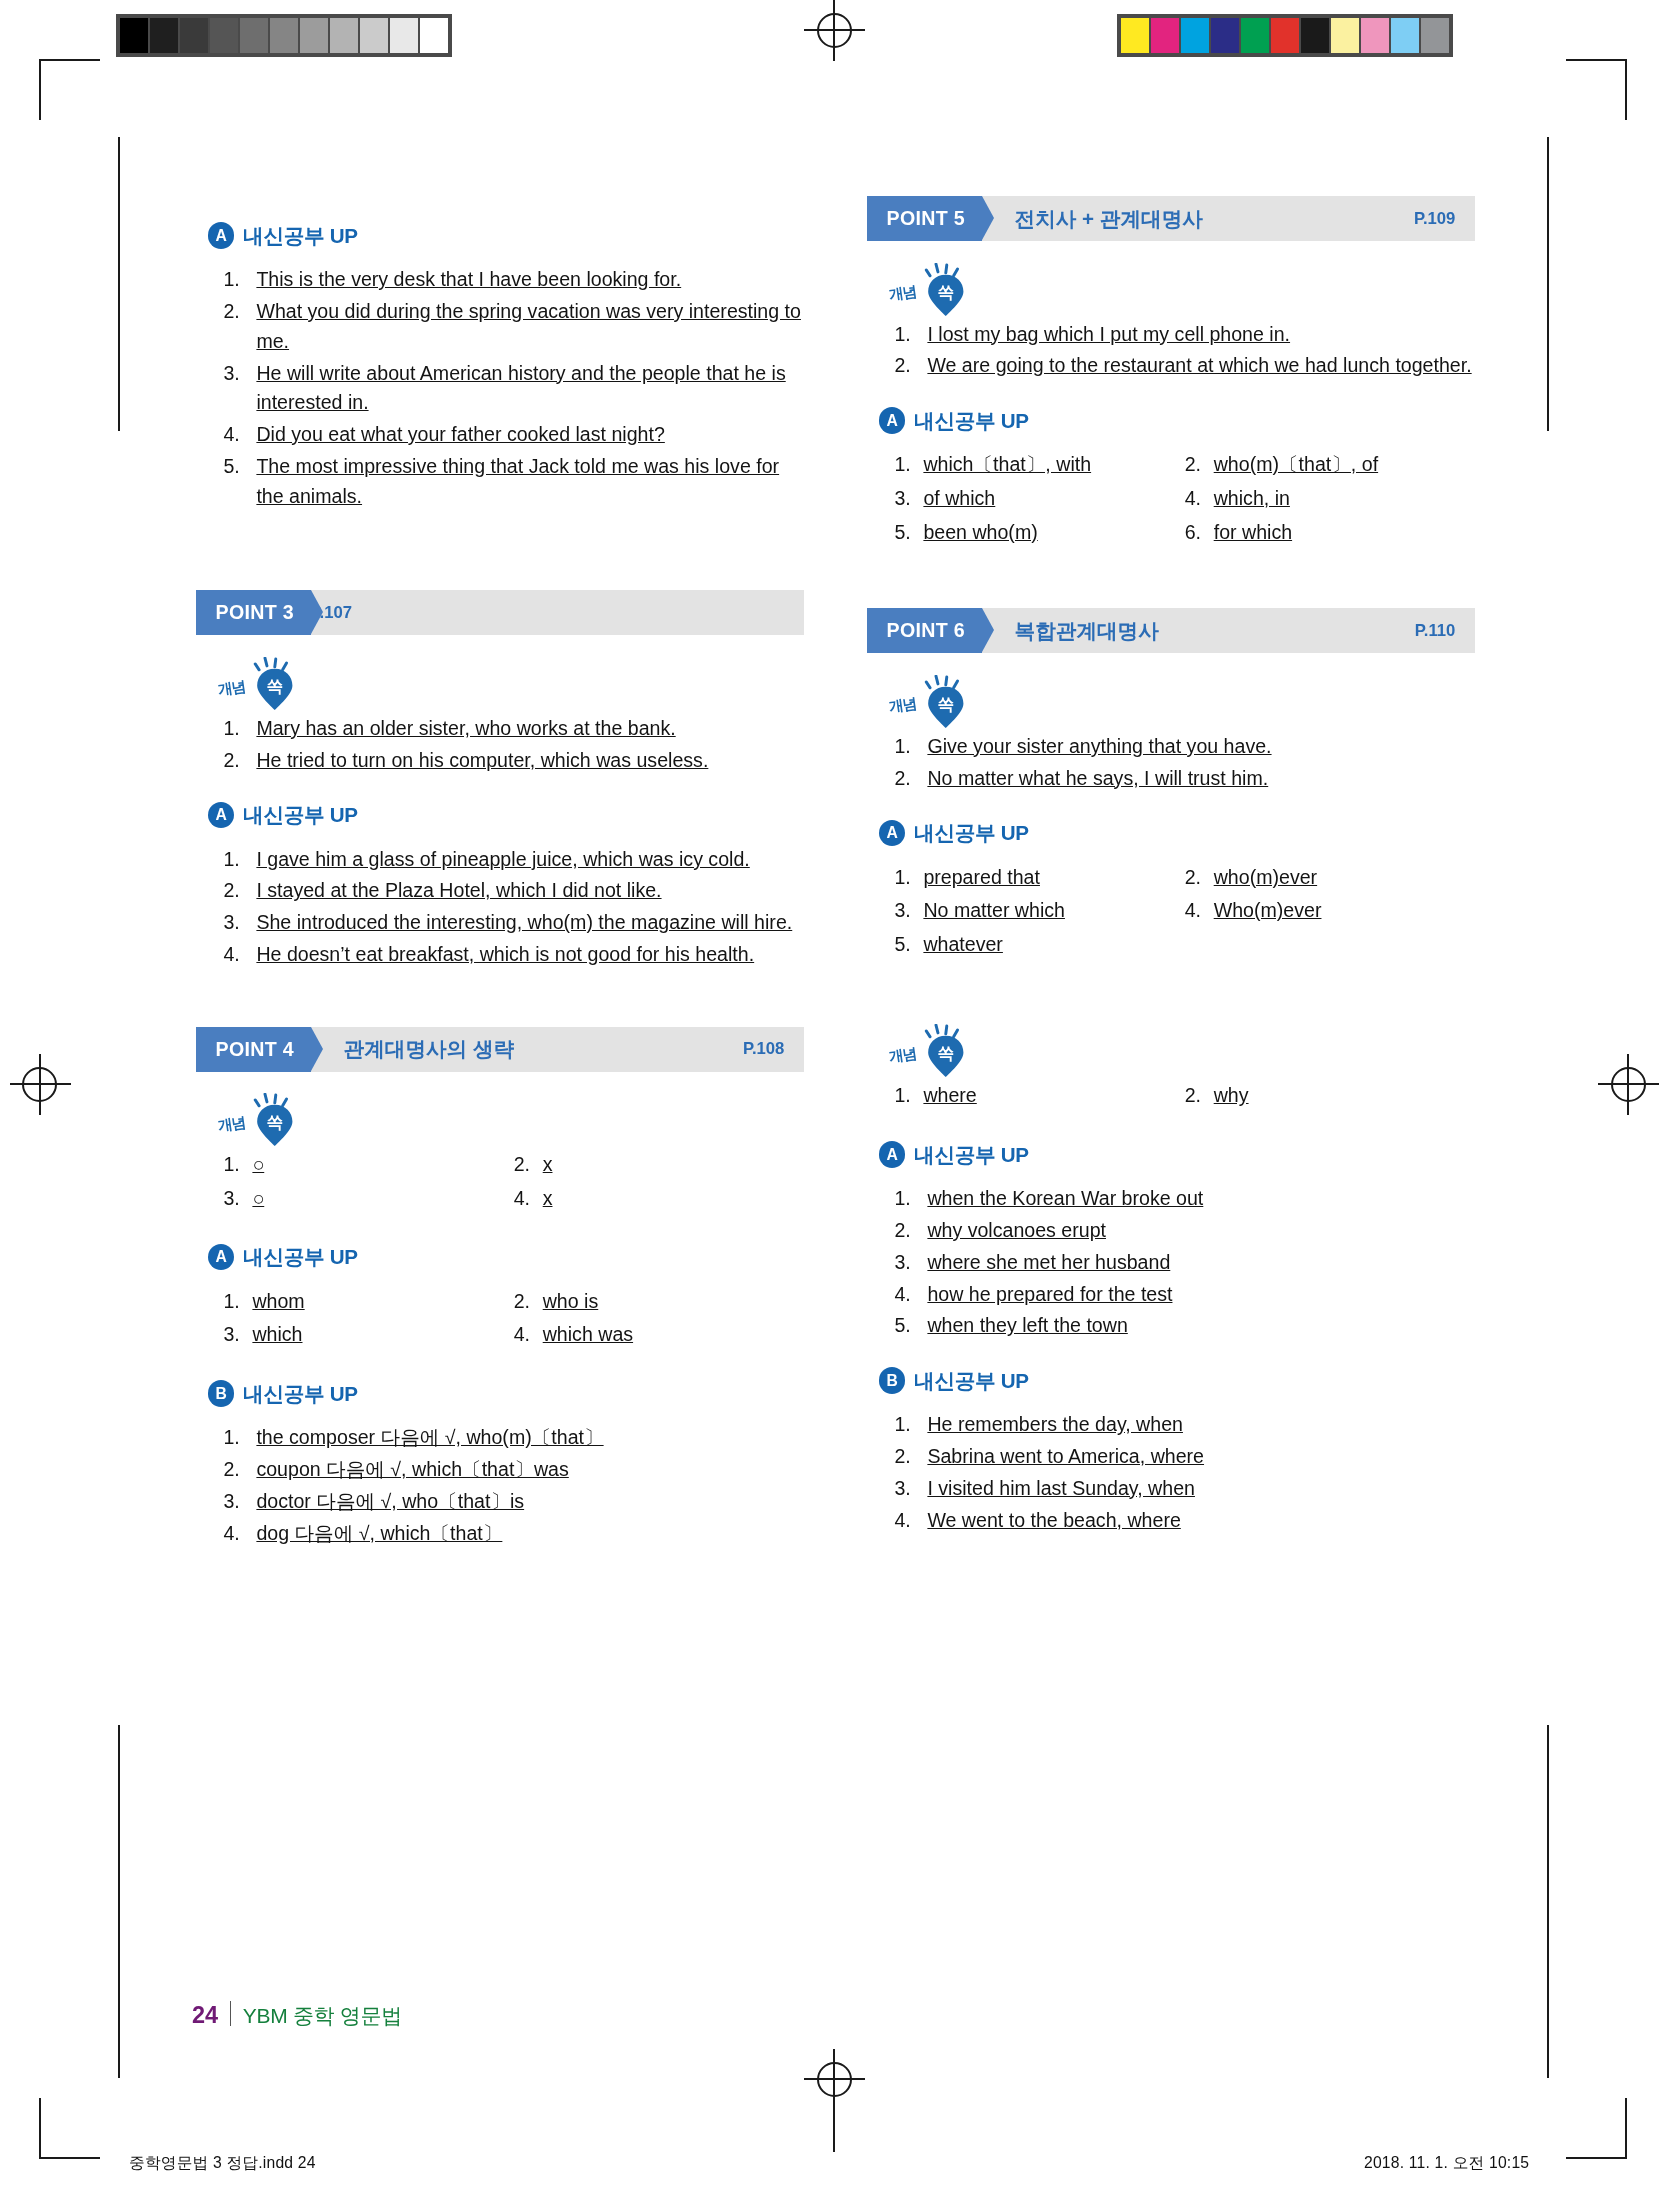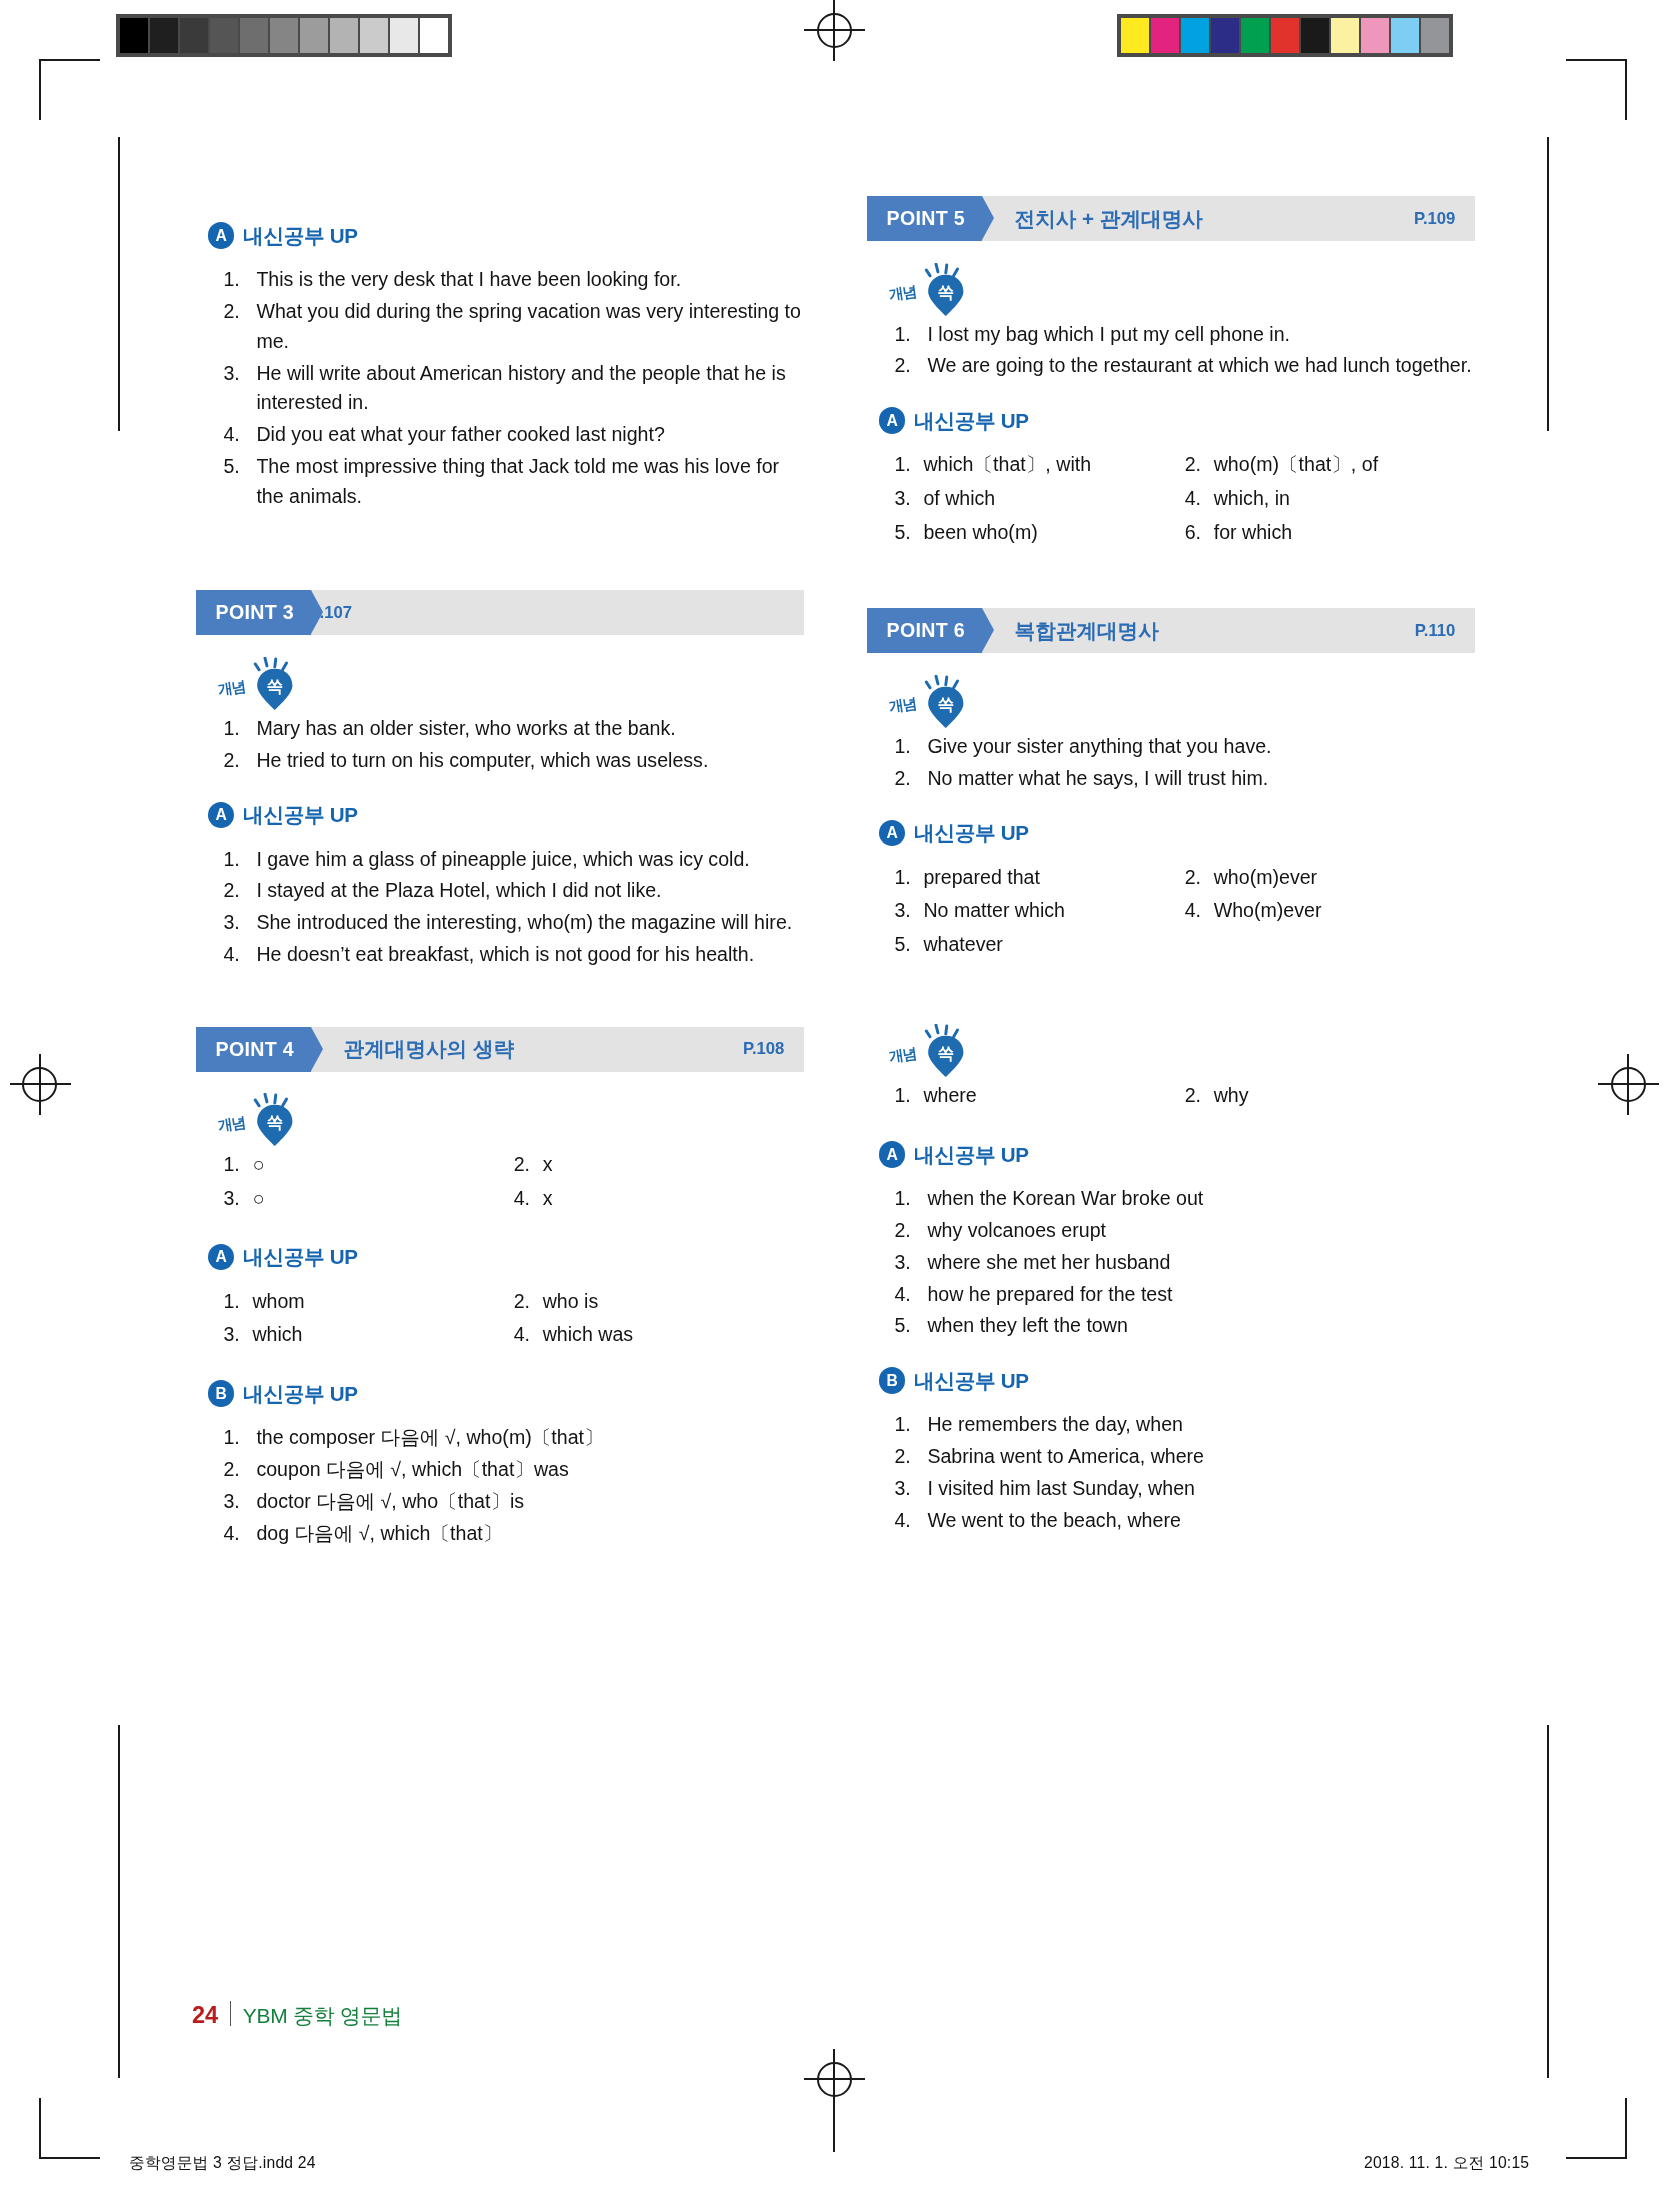--- a/index.html
+++ b/index.html
@@ -81,38 +81,38 @@
     font-size: 15.7px; font-weight: bold;
     display: flex; align-items: center; justify-content: center;
     flex: 0 0 auto;
   }
   .nae-label { color: #1565b0; font-size: 20.6px; font-weight: bold; letter-spacing: -0.3px; }
 
   
   .ans-list { margin: 0 0 5.9px 0; }
   .ans-item { display: flex; align-items: flex-start; font-size: 19.6px; color: #141414; line-height: 1.52; }
   .ans-num { flex: 0 0 auto; width: 31px; text-align: left; }
-  .ans-txt { flex: 1 1 auto; }
+  .ans-txt { flex: 1 1 auto; text-decoration: underline; }
 
   
   .list-full { margin-left: 27.4px; }
   .list-full .ans-item { margin-bottom: 2px; }
   .list-full .ans-num { width: 33px; }
   .list-full .ans-txt { max-width: 549px; }
 
   
   .list-2col { margin-left: 27.4px; display: flex; flex-wrap: wrap; }
   .list-2col .ans-item { width: 50%; margin-bottom: 3.9px; }
   .list-2col .ans-num { width: 29px; }
   .gap-md { height: 51px; }
   .gap-lg { height: 73px; }
 
   
   .footer { position: absolute; left: 192px; top: 1997px; display: flex; align-items: baseline; gap: 11.8px; }
-  .footer-num { font-size: 23.5px; font-weight: bold; color: #b91c1c; }
+  .footer-num { font-size: 23.5px; font-weight: bold; color: #701a75; }
   .footer-div { width: 1px; height: 25.5px; background: #555; position: relative; top: 3.9px; }
   .footer-title { font-size: 21px; color: #15803d; letter-spacing: -0.3px; }
 
   .slug { position: absolute; font-size: 15.7px; color: #111; letter-spacing: 0.2px; }
   .slug-left  { left: 129px;  top: 2153px; }
   .slug-right { left: 1364px; top: 2153px; }
 </style>
 </head>
 <body>
 

